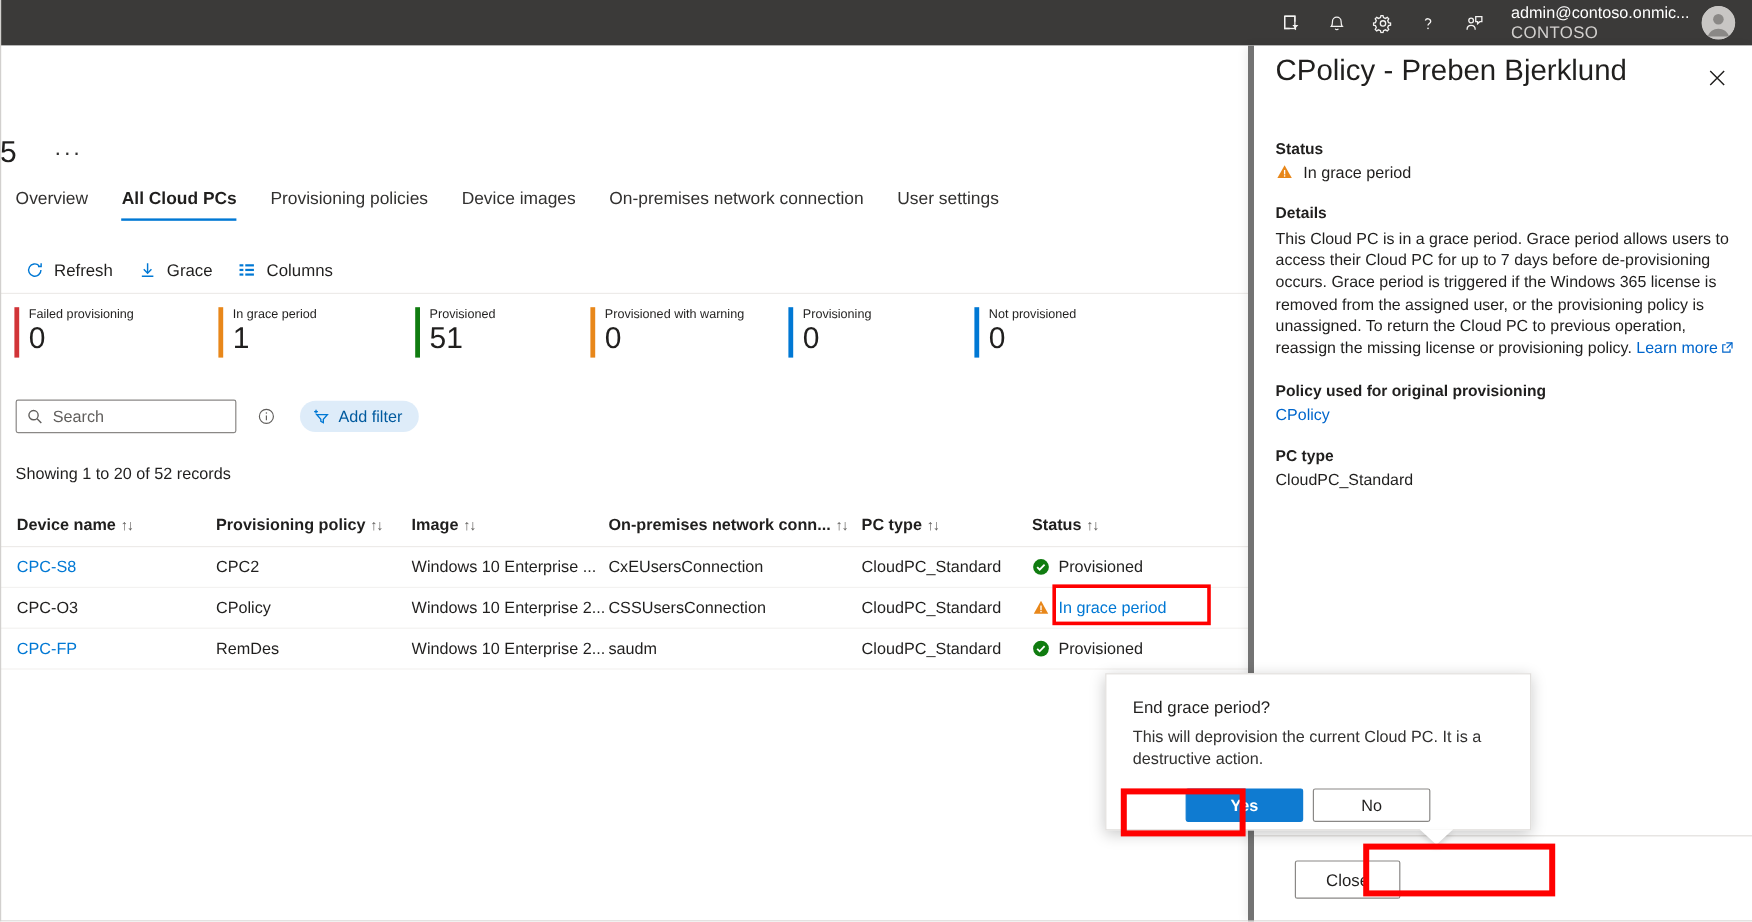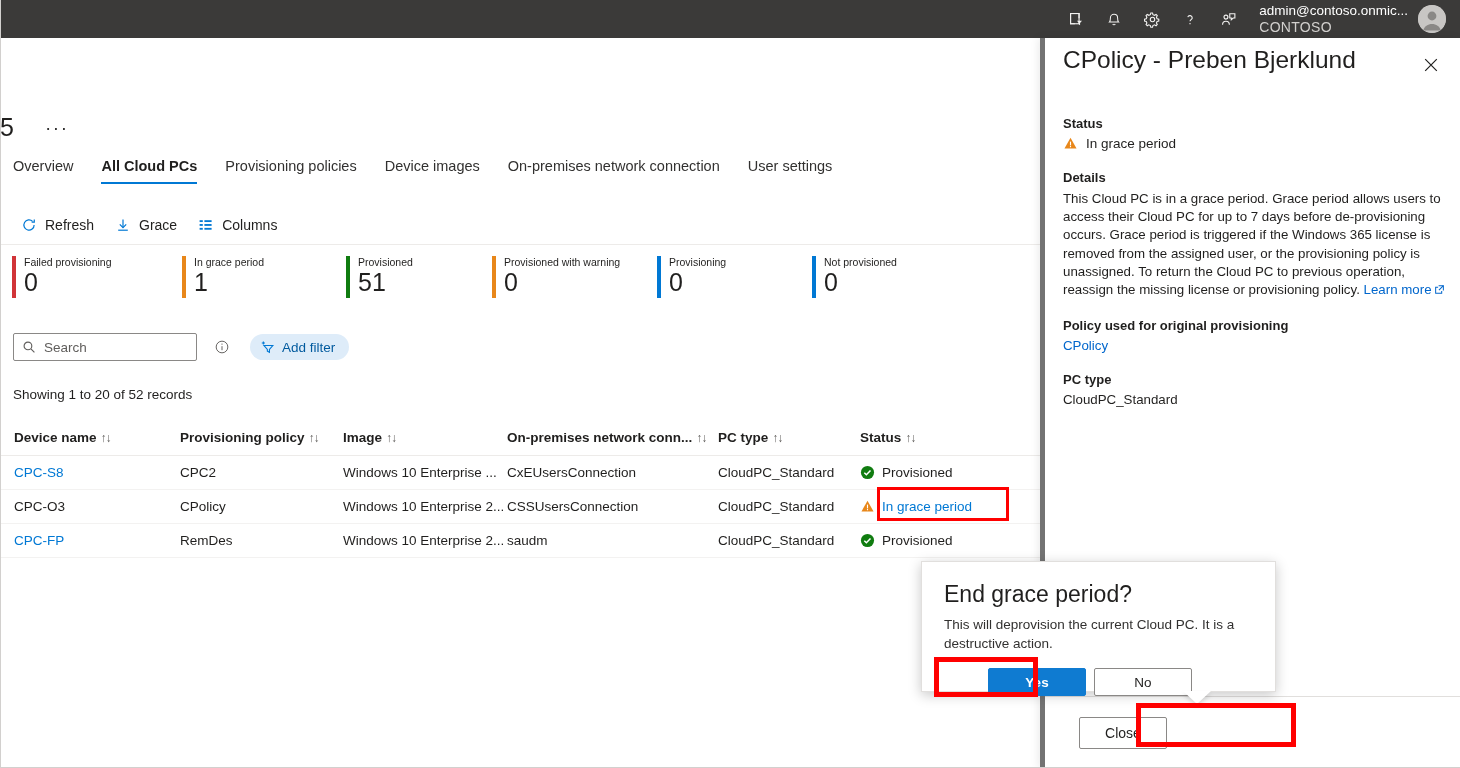--- a/index.html
+++ b/index.html
@@ -182,21 +182,21 @@
     position:absolute; left:921px; top:561px; width:355px; height:131px;
     background:#fff; border:1px solid #e1dfdd;
     box-shadow:0 3px 12px rgba(0,0,0,.22); z-index:30;
   }
   .callout-tail {
     position:absolute; left:1183px; top:691px; width:0; height:0;
     border-left:14px solid transparent; border-right:14px solid transparent;
     border-top:13px solid #fff; z-index:31;
     filter: drop-shadow(0 3px 2px rgba(0,0,0,.13));
   }
-  .callout h3 { margin:0; font-size:23px; color:#201f1e; font-weight:400; }
+  .callout h3 { margin:0; font-size:14px; color:#201f1e; font-weight:400; }
   .callout .ctext { font-size:13.5px; color:#323130; line-height:18.5px; margin-top:8px; }
   .callout .cbtns { display:flex; gap:0px; margin-top:15px; }
   .cbtn {
     height:28px; width:98px; font-size:13.5px; border-radius:2px;
     display:flex; align-items:center; justify-content:center; cursor:pointer;margin-left:44px;
   }
   .cbtn-yes { background:#0f7bd1; color:#fff; border:1px solid #0f7bd1; font-weight:700; }
   .cbtn-no { background:#fff; color:#201f1e; border:1px solid #8a8886; margin-left:8px; }
   .callout-inner { padding:19px 20px 0 22px; }
   .hl-box3 {

